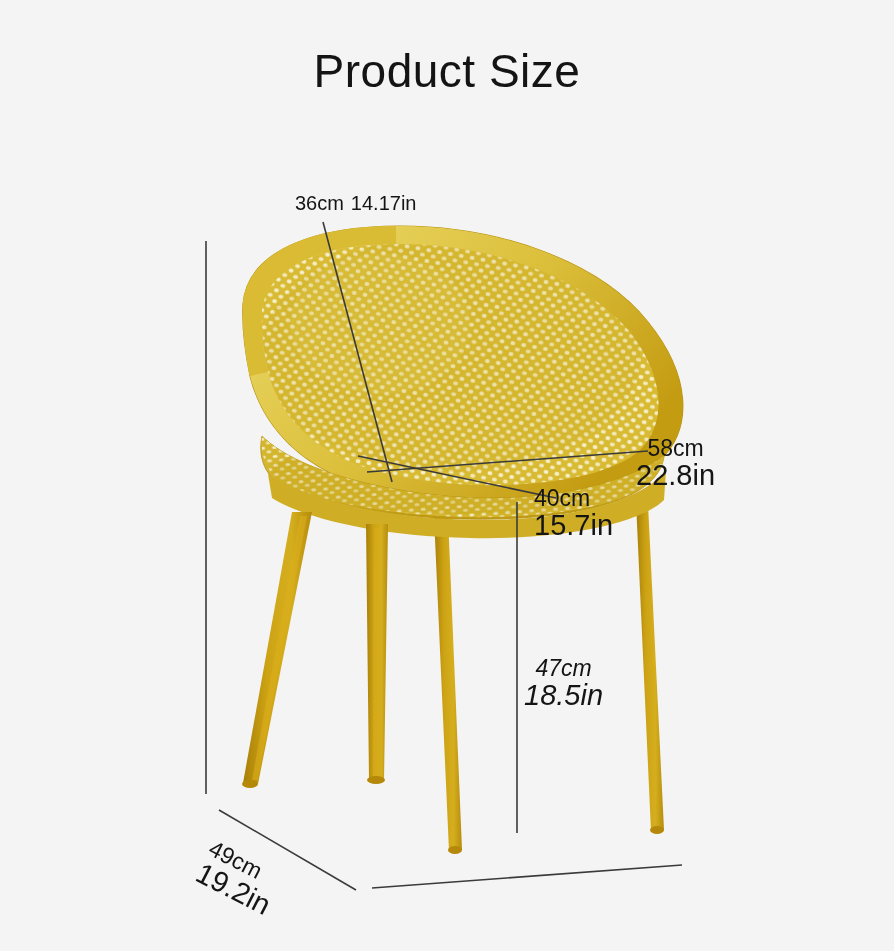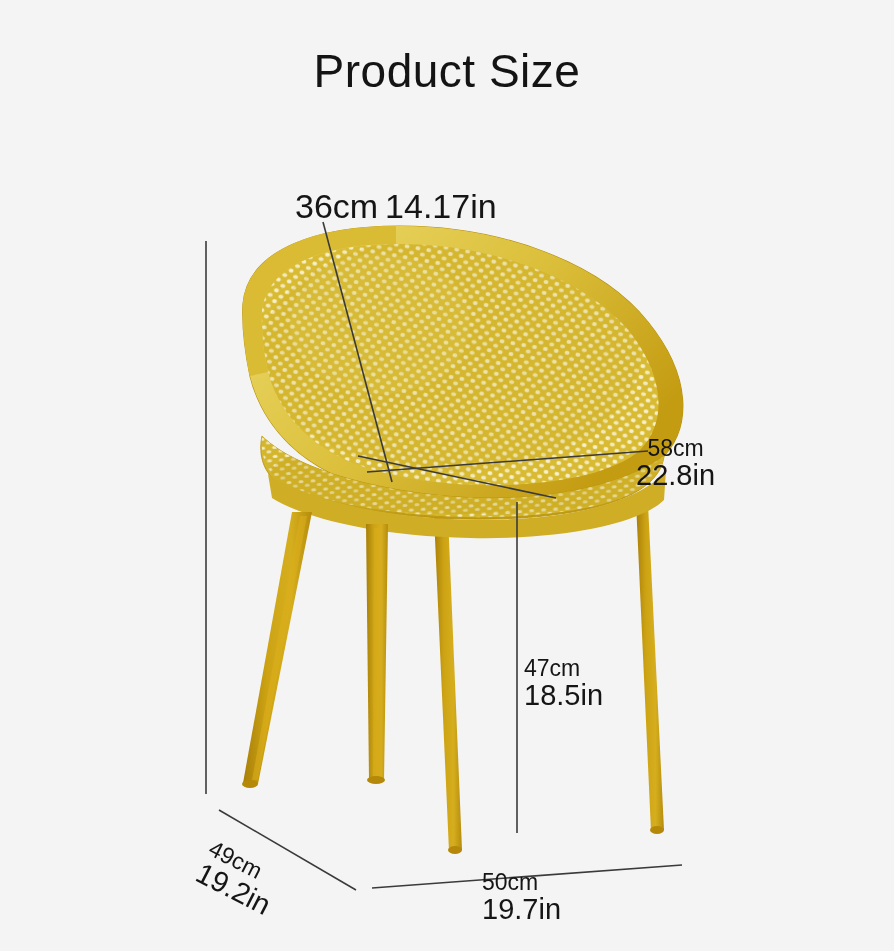--- a/index.html
+++ b/index.html
@@ -29,28 +29,28 @@
   .dim{
     position:absolute;
     color:#151515;
     font-family:"Liberation Sans", sans-serif;
     white-space:nowrap;
     line-height:1.06;
   }
   .dim .cm{display:block;font-size:23px;}
   .dim .inch{display:block;font-size:29px;}
   .dim.one-line{font-size:25px;}
-  .dim.one-line .cm,.dim.one-line .inch{display:inline;font-size:34px;}
+  .dim.one-line .cm,.dim.one-line .inch{display:inline;font-size:20px;}
 
   
   #dim-top{left:295px;top:184px;}
   #dim-width-58{left:636px;top:432px;text-align:center;}
   #dim-depth-40{left:534px;top:482px;text-align:left;}
   #dim-height-79{left:108px;top:514px;text-align:right;width:96px;}
-  #dim-seat-47{left:524px;top:652px;text-align:left;}
+  #dim-seat-47{left:524px;top:652px;text-align:center;font-style:italic;}
   #dim-depth-49{left:216px;top:832px;transform:rotate(27deg);transform-origin:0 0;text-align:left;}
   #dim-width-50{left:482px;top:866px;text-align:left;}
 </style>
 </head>
 <body>
 
 <div id="stage">
 
   <svg width="894" height="951" viewBox="0 0 894 951" xmlns="http://www.w3.org/2000/svg">
     <defs>
@@ -209,30 +209,30 @@
   <div class="dim one-line" id="dim-top">
     <span class="cm">36cm</span>
     <span class="inch">14.17in</span>
   </div>
 
   <div class="dim" id="dim-width-58">
     <span class="cm">58cm</span>
     <span class="inch">22.8in</span>
   </div>
 
+  <div class="dim" id="dim-depth-40">
+    <span class="cm">40cm</span>
+    <span class="inch">15.7in</span>
+  </div>
 
 
   <div class="dim" id="dim-seat-47">
     <span class="cm">47cm</span>
     <span class="inch">18.5in</span>
   </div>
 
   <div class="dim" id="dim-depth-49">
     <span class="cm">49cm</span>
     <span class="inch">19.2in</span>
   </div>
 
-  <div class="dim" id="dim-width-50">
-    <span class="cm">50cm</span>
-    <span class="inch">19.7in</span>
-  </div>
 
 </div>
 
 </body></html>

